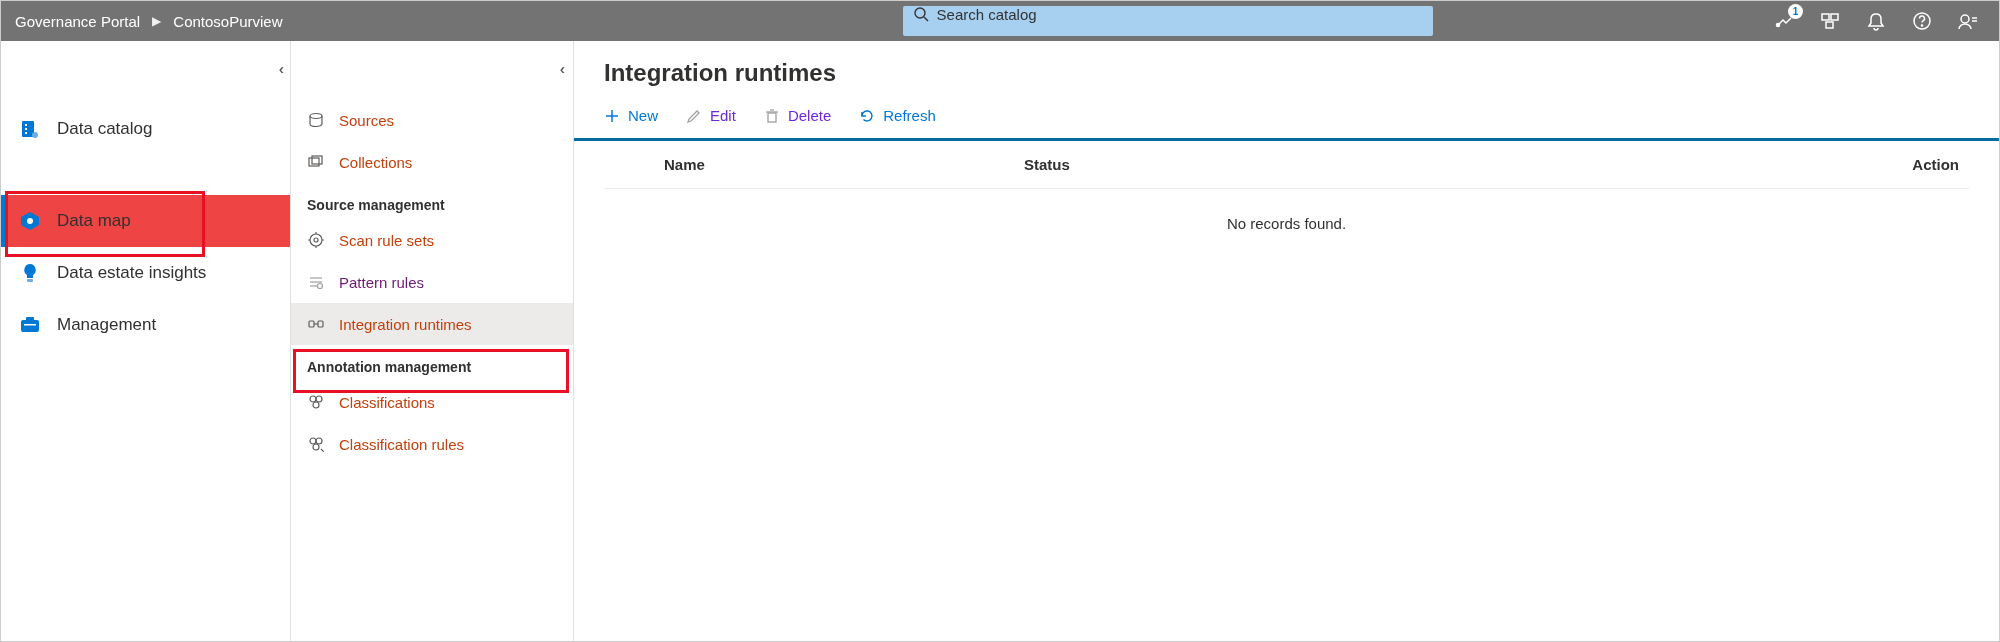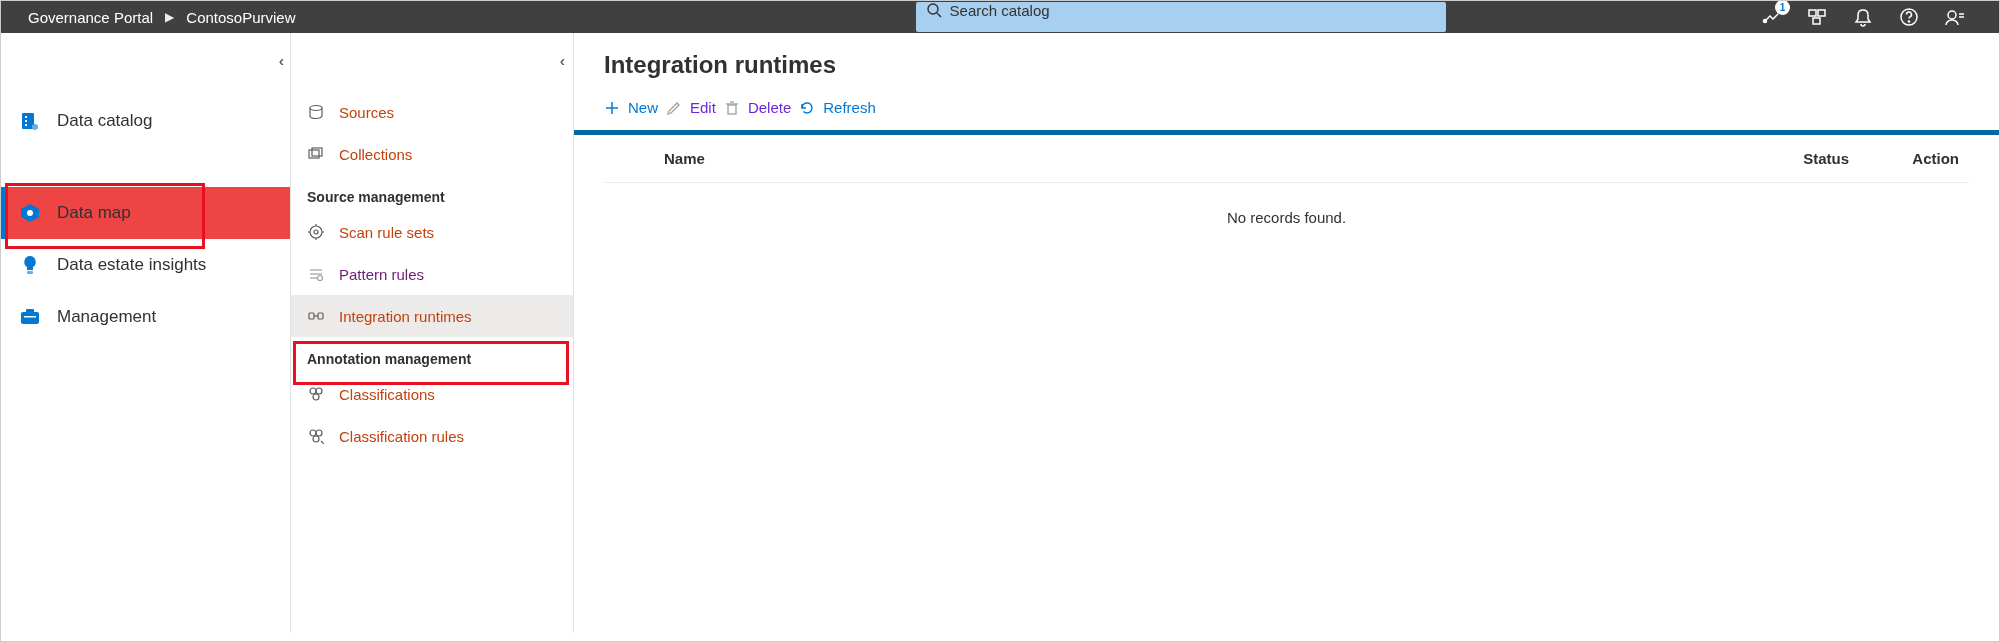--- a/index.html
+++ b/index.html
@@ -1,19 +1,19 @@
 <!DOCTYPE html>
 <html><head>
 <meta charset="utf-8">
 <style>
   * { box-sizing: border-box; margin: 0; padding: 0; font-family: "Segoe UI", -apple-system, BlinkMacSystemFont, sans-serif; }
   body { width: 2000px; height: 642px; background: #fff; overflow: hidden; border: 1px solid #ccc; }
 
   
-  .topbar { height: 32px; background: #404040; color: #fff; display: flex; align-items: center; padding: 0 27px; width: 100%; }
+  .topbar { height: 40px; background: #737373; color: #fff; display: flex; align-items: center; padding: 0 14px; width: 100%; }
   .breadcrumb { display: flex; align-items: center; font-size: 15px; gap: 12px; }
   .breadcrumb span { white-space: nowrap; }
   .bc-sep { font-size: 12px; opacity: .9; }
   .searchbox { margin-left: 620px; width: 530px; height: 30px; background: #a7cff0; border-radius: 2px; display: flex; padding: 0 10px; color: #333; font-size: 15px; }
   .searchbox svg { margin-right: 8px; flex-shrink: 0; }
   .top-icons { margin-left: auto; display: flex; align-items: center; gap: 24px; padding-right: 6px; }
   .top-icon { width: 22px; height: 22px; position: relative; display: flex; align-items: center; justify-content: center; }
   .badge { position: absolute; top: -6px; right: -8px; width: 15px; height: 15px; border-radius: 50%; background: #fff; color: #0078d4; font-size: 10px; font-weight: 600; display: flex; align-items: center; justify-content: center; }
 
   
@@ -34,31 +34,31 @@
   .nav2-item { display: flex; align-items: center; height: 42px; padding: 0 16px; font-size: 15px; color: #c2410c; cursor: pointer; gap: 14px; }
   .nav2-item.selected { background: #edebe9; }
   .nav2-item.disabled { color: #701a75; }
   .nav2-header { padding: 14px 16px 6px 16px; font-size: 14px; font-weight: 600; color: #323130; }
   .nav2-icon { width: 18px; height: 18px; flex-shrink: 0; display: flex; align-items: center; justify-content: center; color: #605e5c; }
   .nav2-item.disabled .nav2-icon { color: #a19f9d; }
 
   
   .main { flex: 1; display: flex; flex-direction: column; }
   .page-title { font-size: 24px; font-weight: 600; color: #323130; padding: 18px 30px 12px 30px; }
-  .toolbar { display: flex; align-items: center; gap: 8px; padding: 8px 30px 14px 30px; border-bottom: 5px solid #0369a1; }
+  .toolbar { display: flex; align-items: center; gap: 28px; padding: 8px 30px 14px 30px; border-bottom: 3px solid #0369a1; }
   .tool-btn { display: flex; align-items: center; gap: 8px; font-size: 15px; cursor: pointer; }
   .tool-btn.enabled { color: #0078d4; }
   .tool-btn.disabled { color: #6d28d9; }
   .tool-btn svg { flex-shrink: 0; }
 
   .table-wrap { flex: 1; padding: 0 30px; }
   .thead { display: flex; align-items: center; height: 48px; border-bottom: 1px solid #edebe9; font-size: 15px; font-weight: 600; color: #323130; }
   .col-name { width: 420px; padding-left: 60px; }
   .col-type { width: 380px; }
-  .col-status { flex: 1; text-align: right; }
+  .col-status { flex: 1; }
   .col-action { width: 120px; text-align: right; padding-right: 10px; }
   .empty { text-align: center; padding: 26px 0; font-size: 15px; color: #323130; }
 </style>
 </head>
 <body>
 
 <div class="topbar">
   <div class="breadcrumb">
     <span>Governance Portal</span>
     <span class="bc-sep">▶</span>

